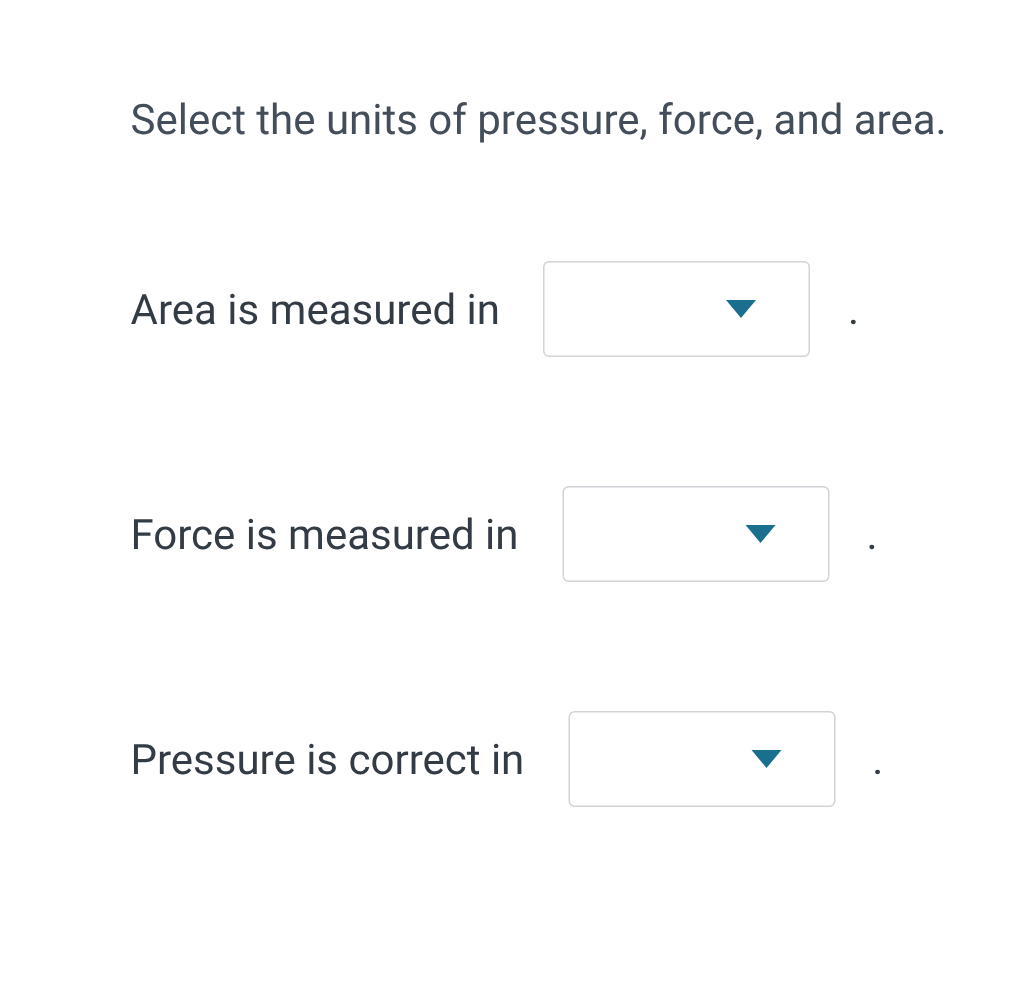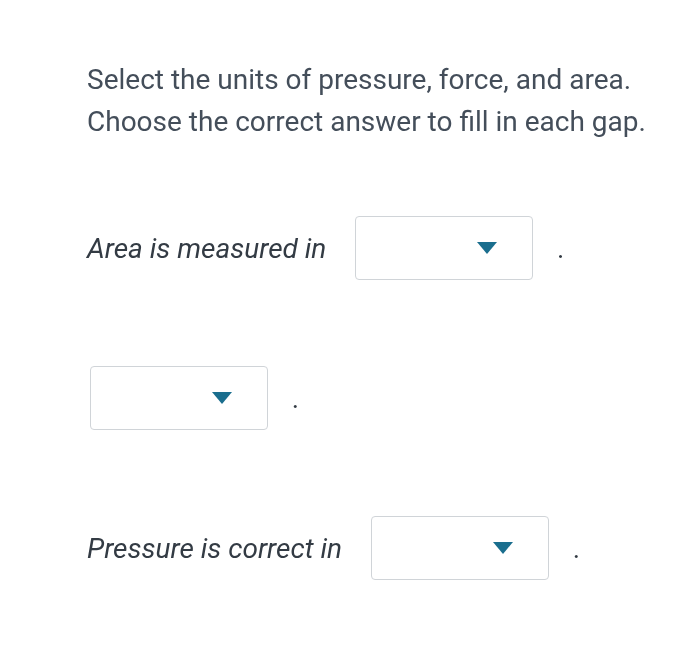--- a/index.html
+++ b/index.html
@@ -21,21 +21,20 @@
       font-weight: 400;
       color: #444e5a;
       margin-bottom: 60px;
     }
     .question-row {
       display: flex;
       align-items: center;
       margin-bottom: 60px;
       font-size: 28px;
       color: #333b44;
-      font-style: italic;
     }
     .question-label {
       font-weight: 400;
     }
     .dropdown {
       display: inline-flex;
       align-items: center;
       justify-content: flex-end;
       border: 1px solid #d0d4d8;
       border-radius: 4px;
@@ -57,33 +56,33 @@
       margin-left: 12px;
       font-size: 28px;
       color: #333b44;
     }
   </style>
 </head>
 <body>
 
 <div class="instruction">
   <span>Select the units of pressure, force, and area.</span><br>
-  <span>Choose the correct answer to fill in each gap.</span>
 </div>
 
 <div class="question-row">
   <span class="question-label">Area is measured in</span>
   <div class="dropdown">
     <span></span>
     <span class="dropdown-arrow"></span>
   </div>
   <span class="period">.</span>
 </div>
 
 <div class="question-row">
+  <span class="question-label">Force is measured in</span>
   <div class="dropdown">
     <span></span>
     <span class="dropdown-arrow"></span>
   </div>
   <span class="period">.</span>
 </div>
 
 <div class="question-row">
   <span class="question-label">Pressure is correct in</span>
   <div class="dropdown">

